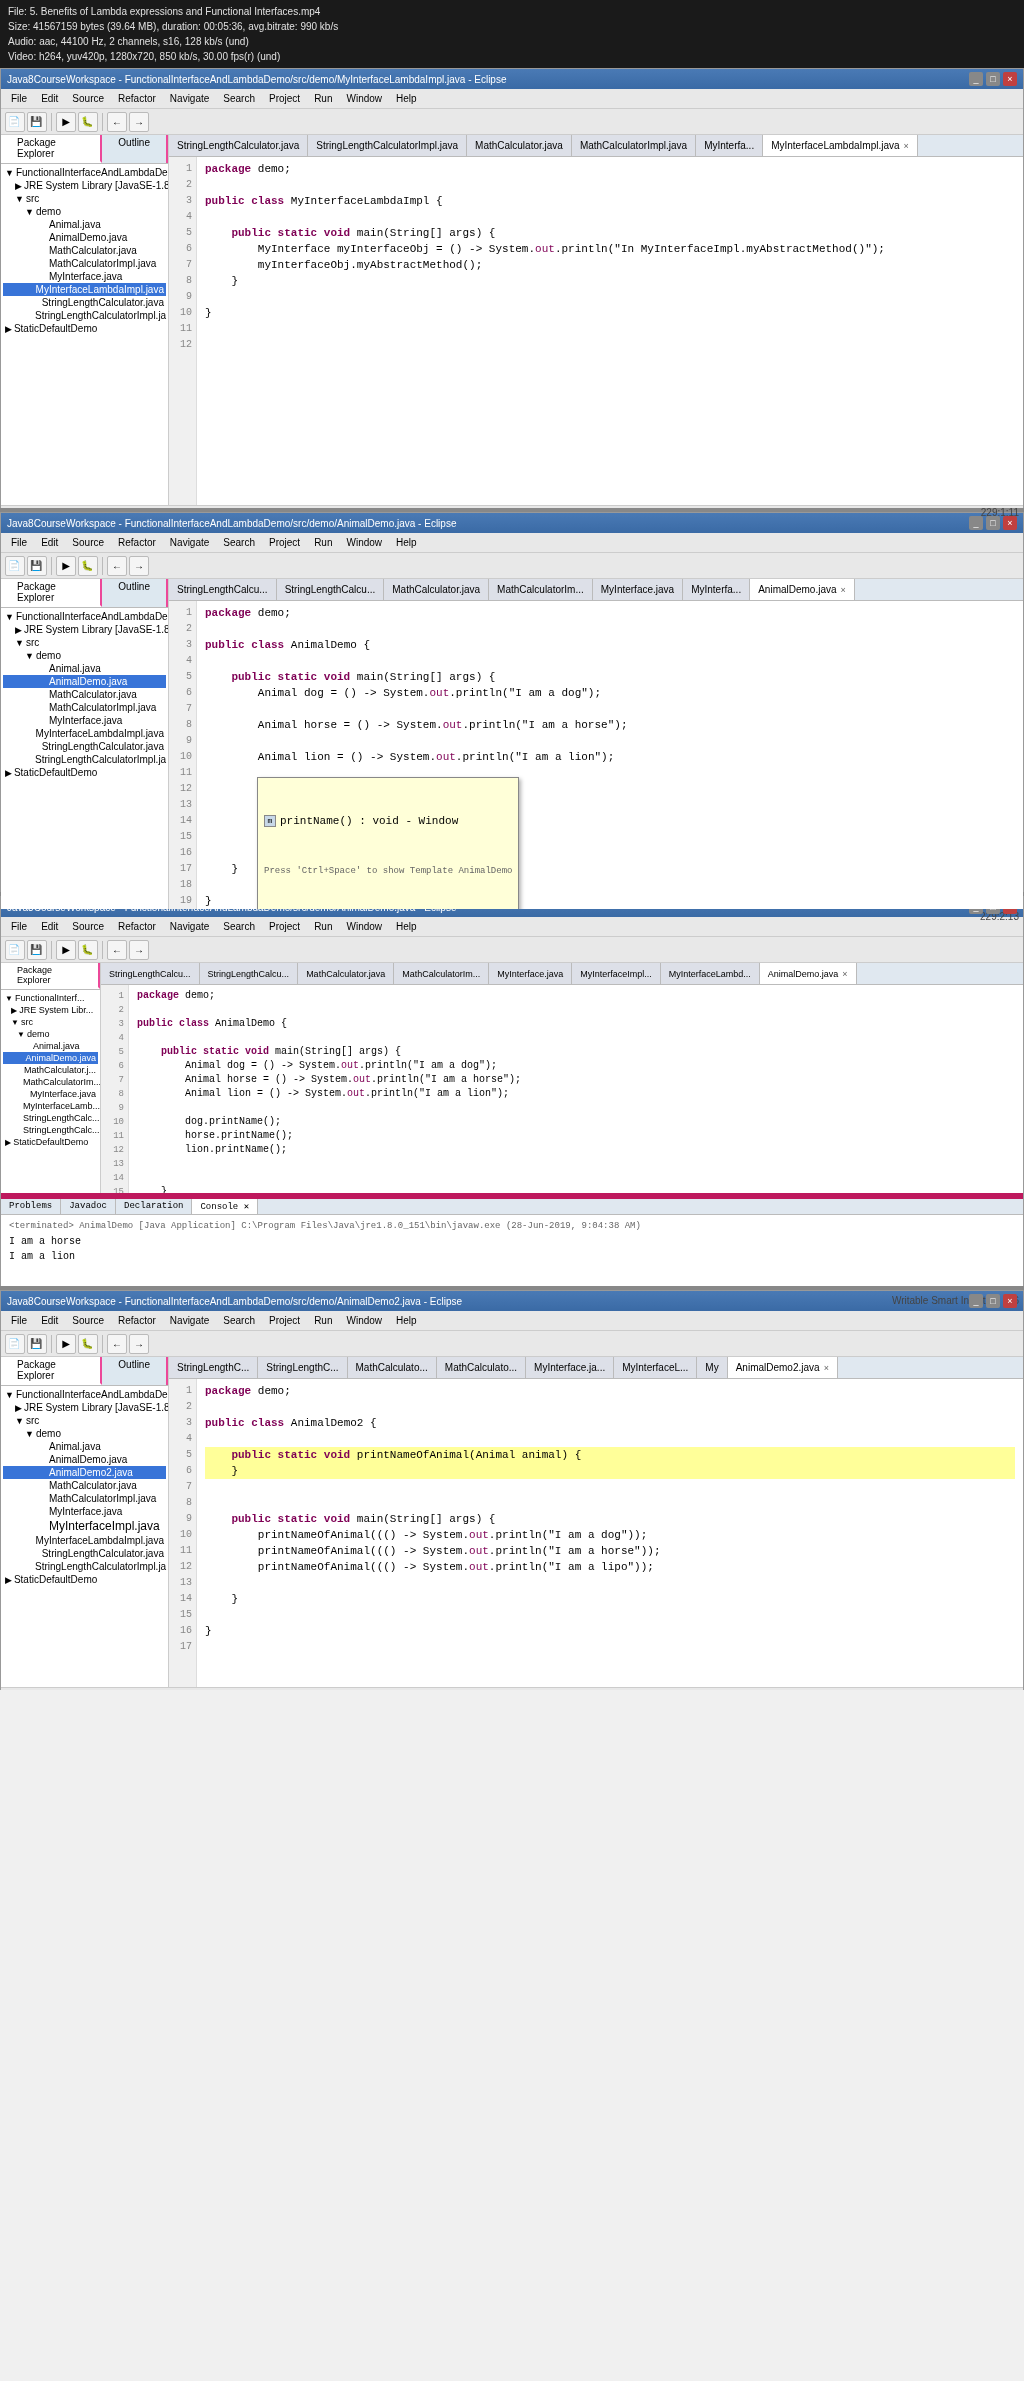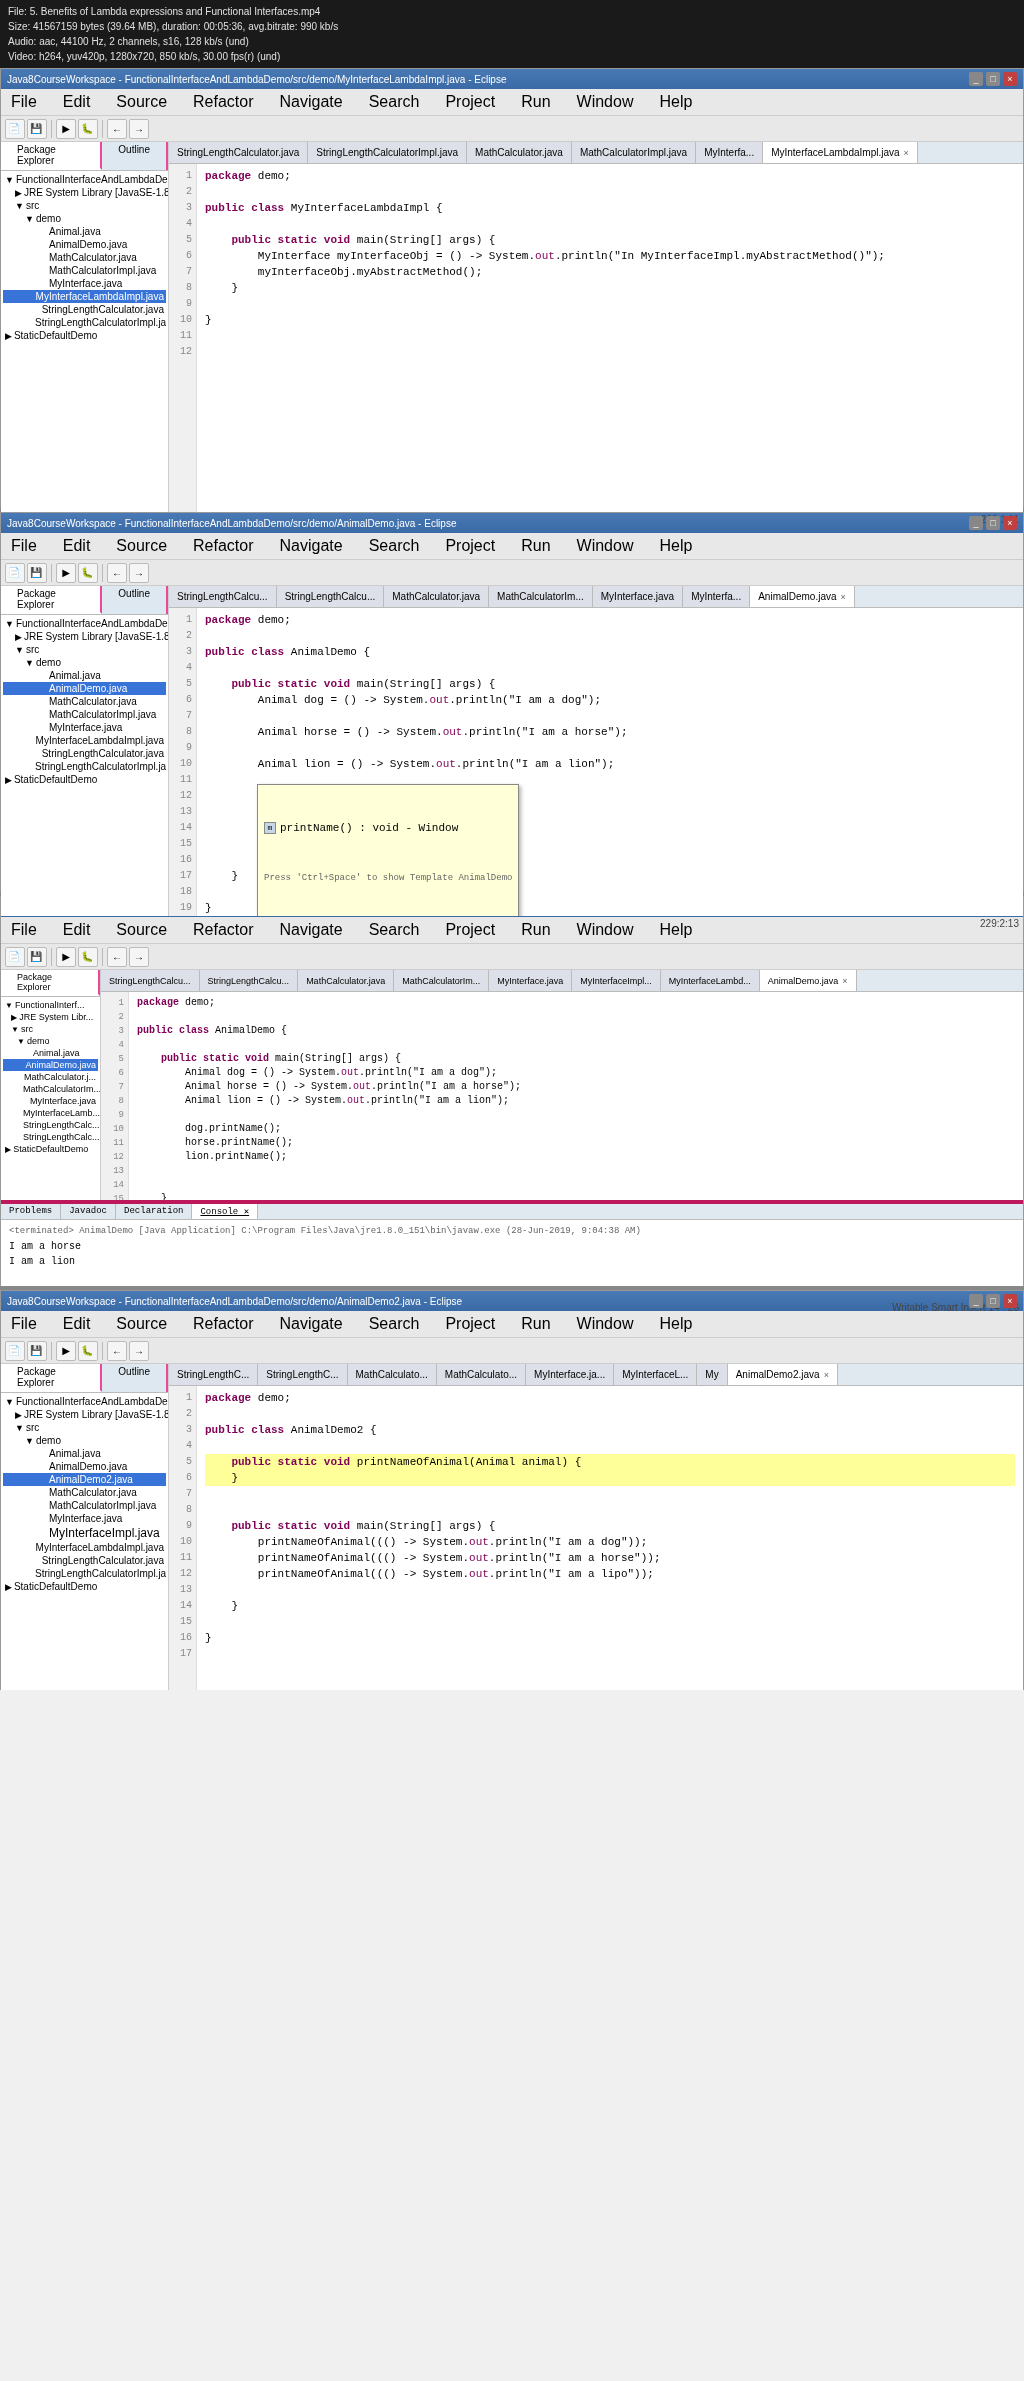--- a/index.html
+++ b/index.html
@@ -55,22 +55,22 @@
     .win-btn.minimize { background: #888; }
     .win-btn.maximize { background: #888; }
     .win-btn.close { background: #c04040; }
 
     
     .menu-bar {
       background: #e8e8e8;
       border-bottom: 1px solid #ccc;
       padding: 2px 4px;
       display: flex;
-      gap: 14px;
-      font-size: 16px;
+      gap: 2px;
+      font-size: 10px;
     }
 
     .menu-item {
       padding: 2px 6px;
       cursor: pointer;
       border-radius: 2px;
     }
 
     
     .toolbar {
@@ -266,21 +266,21 @@
 
     
     .section-sep {
       height: 4px;
       background: #888;
     }
 
     
     .console-panel {
       background: white;
-      border-top: 4px solid #be185d;
+      border-top: 6px solid #be185d;
       height: 100px;
       overflow: hidden;
       font-family: 'Courier New', monospace;
       font-size: 11px;
     }
 
     .console-tabs {
       display: flex;
       background: #e0e8f0;
       border-bottom: 1px solid #bbb;
@@ -744,21 +744,21 @@
 }</div>
       </div>
     </div>
   </div>
 
   <div class="console-panel">
     <div class="console-tabs">
       <div class="console-tab" style="font-size:9px;">Problems</div>
       <div class="console-tab" style="font-size:9px;">Javadoc</div>
       <div class="console-tab" style="font-size:9px;">Declaration</div>
-      <div class="console-tab active" style="font-size:9px;text-decoration:underline;">Console ✕</div>
+      <div class="console-tab active" style="font-size:9px;">Console ✕</div>
     </div>
     <div class="console-content" style="font-size:10px;">
       <div style="color:#666;font-size:9px;">&lt;terminated&gt; AnimalDemo [Java Application] C:\Program Files\Java\jre1.8.0_151\bin\javaw.exe (28-Jun-2019, 9:04:38 AM)</div>
       <div>I am a horse</div>
       <div>I am a lion</div>
     </div>
   </div>
 
   <div class="status-bar">
     <span>Writable    Smart Insert    14 : 26</span>

